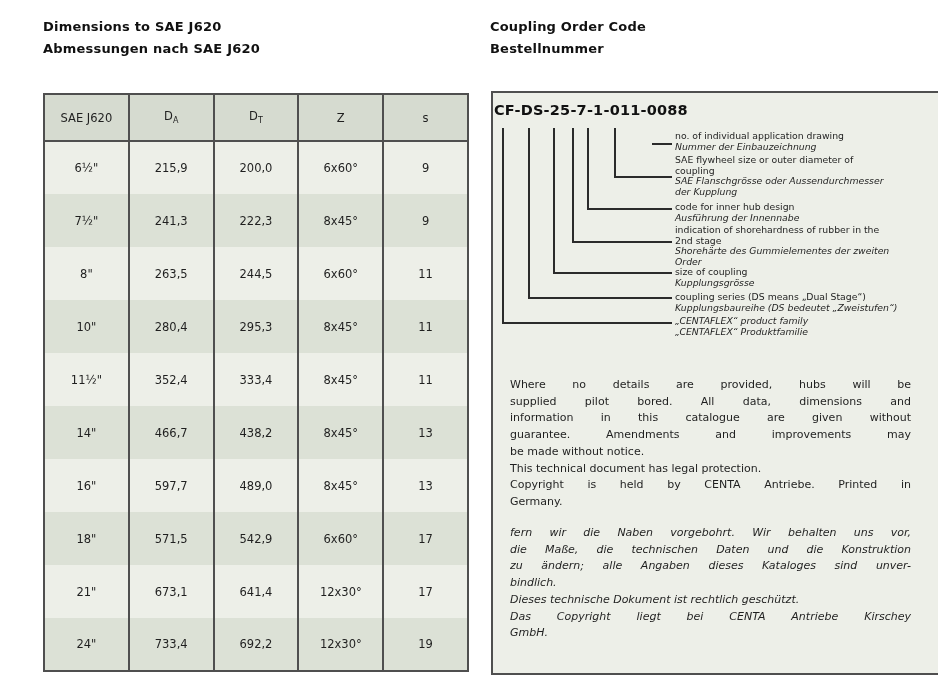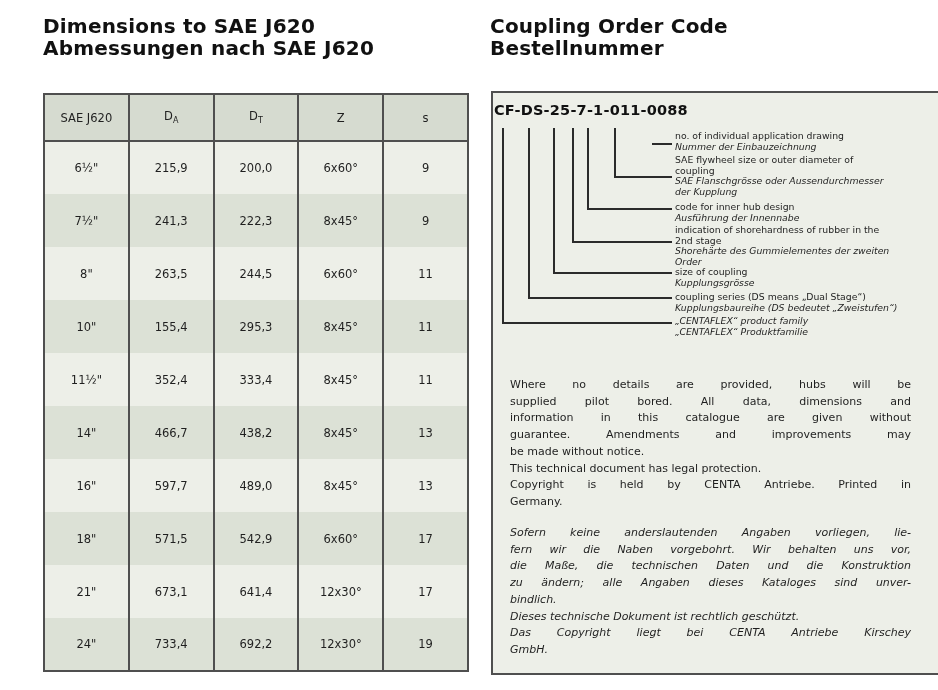--- a/index.html
+++ b/index.html
@@ -11,21 +11,21 @@
     --line:#2b2b2b;
     --text:#1f1f1f;
   }
   *{margin:0;padding:0;box-sizing:border-box;}
   html,body{background:#ffffff;}
   body{
     width:938px;height:690px;position:relative;overflow:hidden;
     font-family:"DejaVu Sans","Liberation Sans",sans-serif;
     color:var(--text);
   }
-  .heading{position:absolute;font-weight:bold;font-size:20px;line-height:21.5px;color:#111;letter-spacing:0.2px;}
+  .heading{position:absolute;font-weight:bold;font-size:13px;line-height:21.5px;color:#111;letter-spacing:0.2px;}
   #heading-left{left:43px;top:16px;}
   #heading-right{left:490px;top:16px;}
 
   
   #sae-table{
     position:absolute;left:43px;top:93px;width:426px;
     border-collapse:collapse;table-layout:fixed;
     font-size:11.5px;color:var(--text);
   }
   #sae-table,#sae-table th,#sae-table td{border:0;}
@@ -103,21 +103,21 @@
       </tr>
       <tr>
         <td>8"</td>
         <td>263,5</td>
         <td>244,5</td>
         <td>6x60°</td>
         <td>11</td>
       </tr>
       <tr>
         <td>10"</td>
-        <td>155,4</td>
+        <td>280,4</td>
         <td>295,3</td>
         <td>8x45°</td>
         <td>11</td>
       </tr>
       <tr>
         <td>11½"</td>
         <td>352,4</td>
         <td>333,4</td>
         <td>8x45°</td>
         <td>11</td>
@@ -215,21 +215,20 @@
       <div class="dline j">Where no details are provided, hubs will be</div>
       <div class="dline j">supplied pilot bored. All data, dimensions and</div>
       <div class="dline j">information in this catalogue are given without</div>
       <div class="dline j">guarantee. Amendments and improvements may</div>
       <div class="dline">be made without notice.</div>
       <div class="dline">This technical document has legal protection.</div>
       <div class="dline j">Copyright is held by CENTA Antriebe. Printed in</div>
       <div class="dline">Germany.</div>
     </div>
   <div class="disclaimer italic" id="disclaimer-de">
-      <div class="dline j">Sofern keine anderslautenden Angaben vorliegen, lie-</div>
       <div class="dline j">fern wir die Naben vorgebohrt. Wir behalten uns vor,</div>
       <div class="dline j">die Maße, die technischen Daten und die Konstruktion</div>
       <div class="dline j">zu ändern; alle Angaben dieses Kataloges sind unver-</div>
       <div class="dline">bindlich.</div>
       <div class="dline">Dieses technische Dokument ist rechtlich geschützt.</div>
       <div class="dline j">Das Copyright liegt bei CENTA Antriebe Kirschey</div>
       <div class="dline">GmbH.</div>
     </div>
 </div>
 

